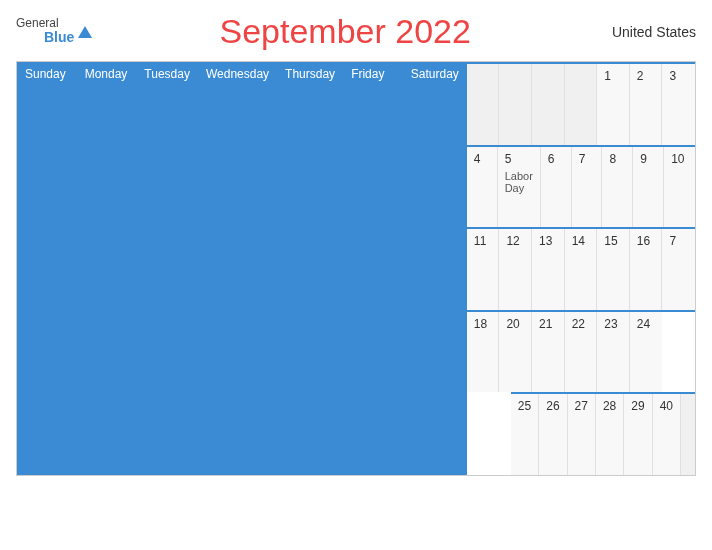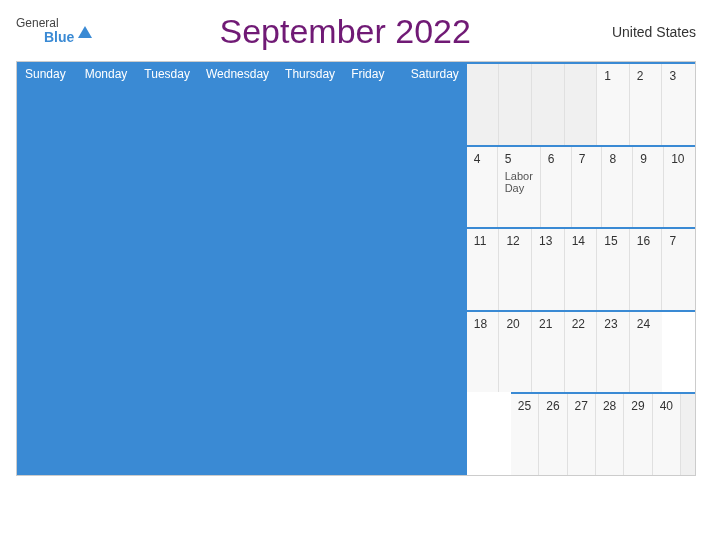--- a/index.html
+++ b/index.html
@@ -48,21 +48,21 @@
     }
     .logo-icon {
       width: 18px;
       height: 18px;
       margin-left: 2px;
       margin-top: 4px;
     }
     .title {
       font-size: 34px;
       font-weight: normal;
-      color: #701a75;
+      color: #ef4444;
       text-align: center;
       flex: 1;
     }
     .country {
       font-size: 14px;
       color: #333;
       text-align: right;
       min-width: 100px;
     }
     .calendar-grid {

